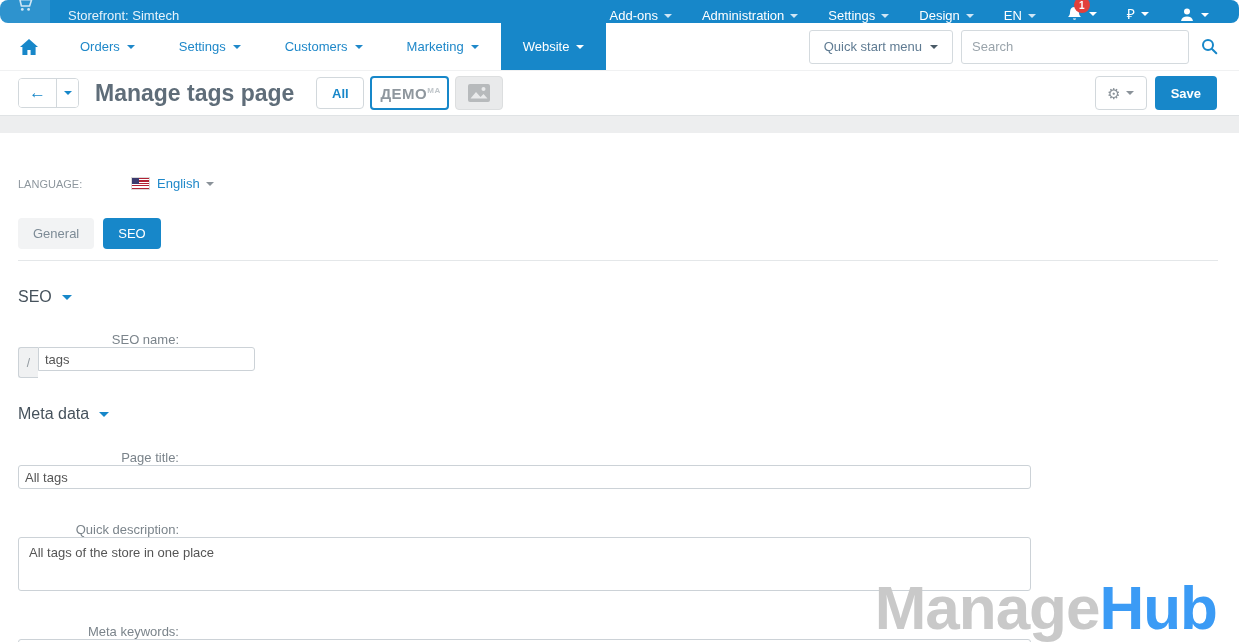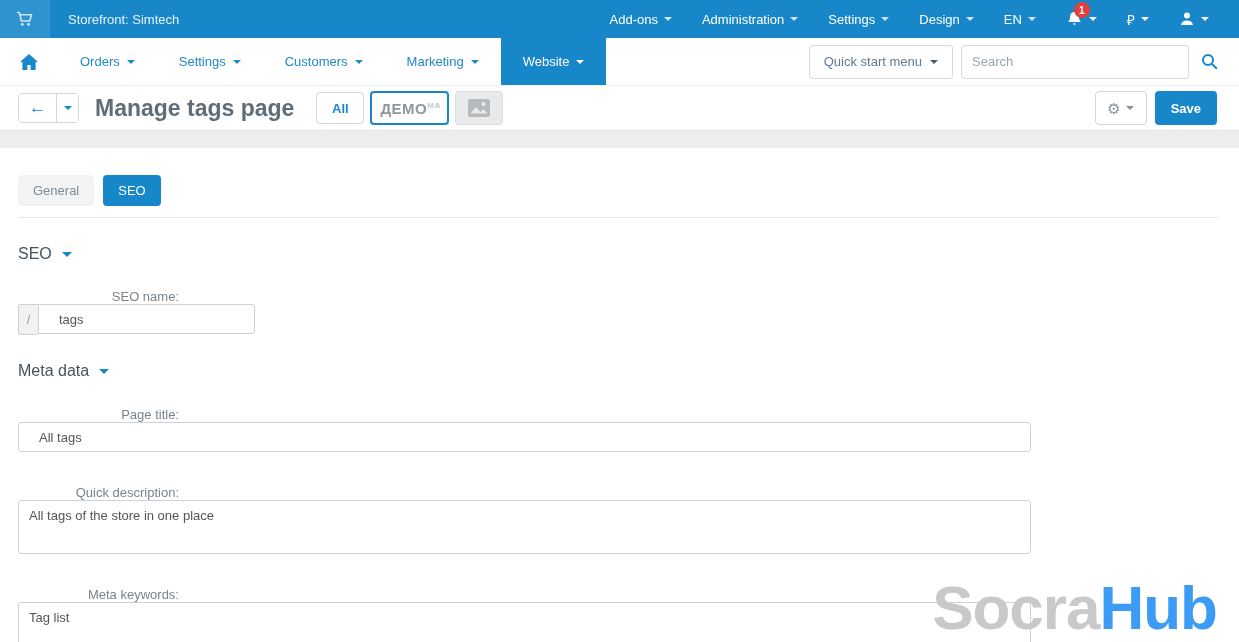--- a/index.html
+++ b/index.html
@@ -4,21 +4,21 @@
 <style>
   * { box-sizing: border-box; margin: 0; padding: 0; }
   html,body { width:1239px; height:642px; overflow:hidden; }
   body { font-family:"Liberation Sans", sans-serif; background:#fff; position:relative; }
 
   .caret { display:inline-block; width:0; height:0;
            border-left:4px solid transparent; border-right:4px solid transparent;
            border-top:4px solid currentColor; vertical-align:middle; }
 
   
-  .topbar { height:38px; background:#1787c9; display:flex; align-items:center; color:#fff; }
+  .topbar { height:23px; background:#1787c9; display:flex; align-items:flex-end; color:#fff;border-radius:8px; }
   .topbar .cart-box { width:50px; height:38px; display:flex; align-items:center; justify-content:center;
                       background:rgba(255,255,255,0.10); cursor:pointer; }
   .topbar .storefront { margin-left:18px; font-size:13px; color:#e7f3fb; cursor:pointer; }
   .topbar .spacer { flex:1; }
   .topbar .menu-item { font-size:13px; color:#fff; margin-right:30px; cursor:pointer; display:flex; align-items:center; gap:6px; }
   .topbar .menu-item .caret { border-top-color:#cfe6f5; }
   .topbar .icon-item { position:relative; margin-right:30px; display:flex; align-items:center; gap:6px; cursor:pointer; }
   .badge { position:absolute; top:-8px; left:8px; background:#e2403c; color:#fff; font-size:10px;
            min-width:16px; height:16px; border-radius:8px; display:flex; align-items:center; justify-content:center;
            padding:0 4px; font-weight:bold; }
@@ -82,21 +82,21 @@
   .tab.active { background:#1787c9; color:#fff; }
 
   .tabs-divider { margin-top:11px; border-bottom:1px solid #e4e7e9; }
 
   .section-header { margin-top:27px; display:flex; align-items:center; gap:10px; cursor:pointer; }
   .section-header .title { font-size:16px; color:#46525c; }
   .section-header .caret { border-top-color:#1787c9; border-left-width:5px; border-right-width:5px; border-top-width:5px; }
 
   .field-row { display:flex; align-items:flex-start;flex-direction:column; }
   .field-label { width:181px; text-align:right; padding-right:20px; font-size:13px; color:#7b848b; padding-top:8px; }
-  .text-input { height:30px; border:1px solid #ccd2d7; border-radius:3px; padding:0 20px; font-size:13px; color:#555;
+  .text-input { height:24px; border:1px solid #ccd2d7; border-radius:3px; padding:0 6px; font-size:13px; color:#555;
                 font-family:"Liberation Sans",sans-serif; outline:none; background:#fff; }
   .input-group { display:flex; align-items:stretch; height:31px; }
   .input-prefix { width:20px; background:#f0f1f2; border:1px solid #ccd2d7; border-right:none;
                   border-radius:3px 0 0 3px; display:flex; align-items:center; justify-content:center;
                   font-size:12px; color:#8f979d; }
   .input-group .text-input { border-radius:0 3px 3px 0; width:217px; }
   .wide { width:1013px; }
   .text-area { border:1px solid #ccd2d7; border-radius:3px; padding:7px 10px; font-size:13px; color:#555;
                font-family:"Liberation Sans",sans-serif; outline:none; resize:none; background:#fff; }
 
@@ -255,20 +255,28 @@
     <span class="gear-glyph">⚙</span>
     <span class="caret"></span>
   </button>
   <button class="btn-save">Save</button>
 </div>
 
 <div class="gray-strip"></div>
 
 <div class="content">
 
+  <div class="lang-row">
+    <span class="lang-label">LANGUAGE:</span>
+    <span class="flag"></span>
+    <span class="lang-value">
+      <span>English</span>
+      <span class="caret"></span>
+    </span>
+  </div>
 
   <div class="tabs-row">
     <div class="tab inactive">General</div>
     <div class="tab active">SEO</div>
   </div>
 
   <div class="tabs-divider"></div>
 
   <div class="section-header">
     <span class="title">SEO</span>
@@ -298,13 +306,13 @@
     <textarea class="text-area wide" style="">All tags of the store in one place</textarea>
   </div>
 
   <div class="field-row row-meta-kw">
     <label class="field-label">Meta keywords:</label>
     <textarea class="text-area wide" style="">Tag list</textarea>
   </div>
 
 </div>
 
-<div class="watermark"><span class="wm-gray">Socra</span><span class="wm-blue">Hub</span></div>
+<div class="watermark"><span class="wm-gray">Manage</span><span class="wm-blue">Hub</span></div>
 
 </body></html>

